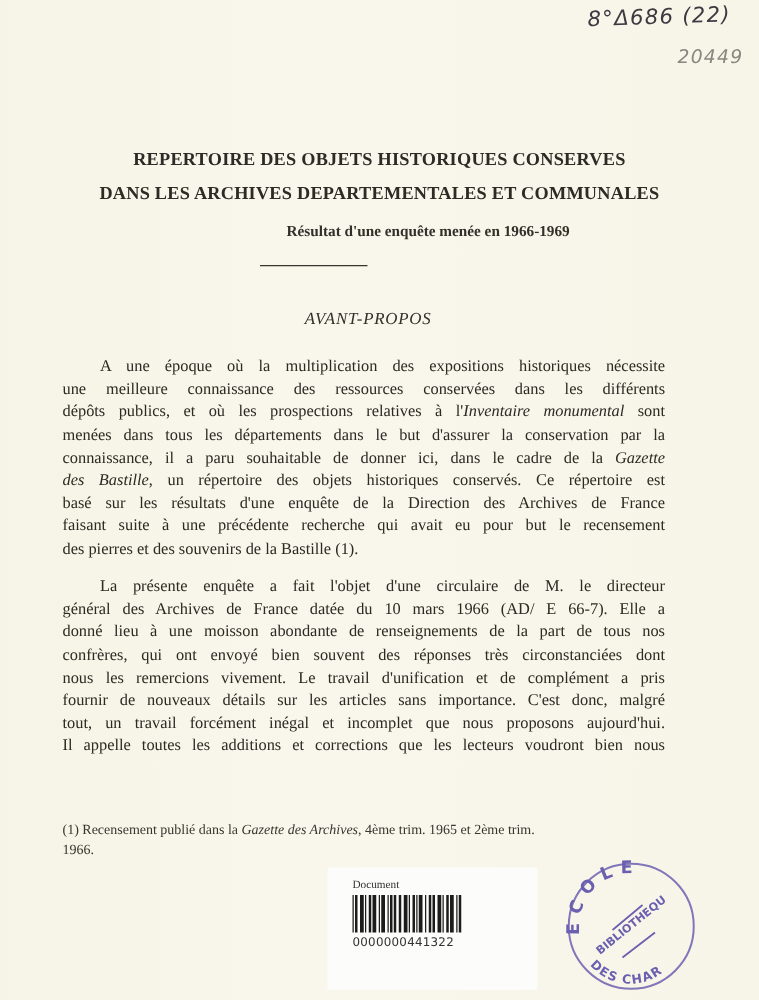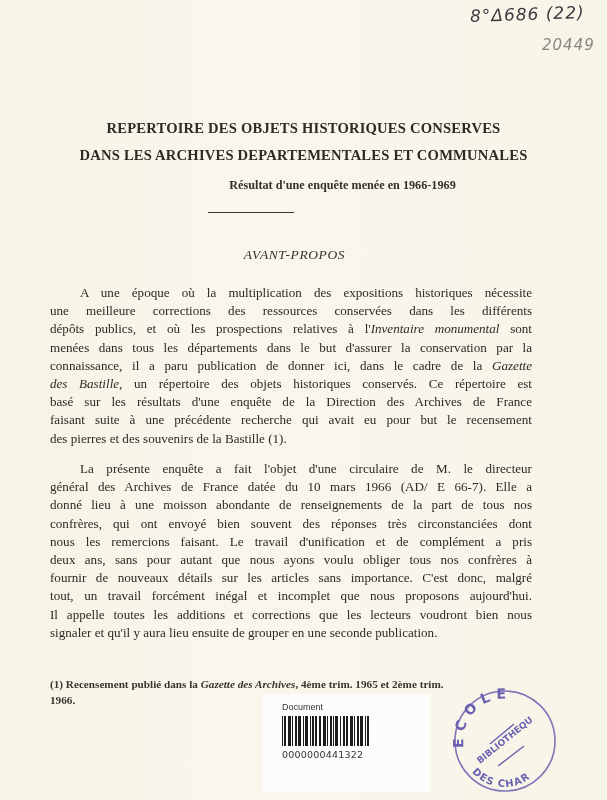--- a/index.html
+++ b/index.html
@@ -52,30 +52,30 @@
       font-size: 13.1px; line-height: 18.2px; color: #2d2923;
       text-align: justify;
     }
     .line { display: block; white-space: nowrap; text-align-last: justify; text-align: justify; width: 482px; }
     .line.last { text-align-last: left; }
     .line.indent { padding-left: 30px; width: 452px; }
     .p1 { top: 284px; }
     .p2 { top: 460px; }
     em { font-style: italic; }
     .footnote {
-      position: absolute; left: 50px; width: 482px; top: 676px;
-      font-size: 11.2px; line-height: 16px; color: #3a352f; font-weight: bold;
+      position: absolute; left: 50px; width: 482px; top: 656px;
+      font-size: 11.2px; line-height: 16px; color: #3a352f;
     }
     .barcode-label {
       position: absolute; left: 262px; top: 694px; width: 168px; height: 98px;
       background: #fcfcfa; border-radius: 2px;
     }
     .barcode-title {
       position: absolute; left: 20px; top: 8px;
-      font-family: Liberation Sans, sans-serif; font-size: 9px; color: #333;
+      font-family: Liberation Serif, serif; font-size: 9px; color: #333;
     }
     .barcode-bars {
       position: absolute; left: 20px; top: 22px; width: 120px; height: 30px;
       display: flex; align-items: stretch; gap: 0;
     }
     .barcode-bars i { display: block; height: 100%; background: #1c1c1c; }
     .barcode-bars b { display: block; height: 100%; }
     .barcode-number {
       position: absolute; left: 20px; top: 55px;
       font-family: "DejaVu Sans", sans-serif; font-size: 9.5px; color: #333; letter-spacing: 0.2px;
@@ -96,40 +96,38 @@
   <div class="title l2">DANS LES ARCHIVES DEPARTEMENTALES ET COMMUNALES</div>
   <div class="subtitle">Résultat d'une enquête menée en 1966-1969</div>
   <div class="rule"></div>
 
   <div class="section-heading">
     <span>AVANT-PROPOS</span>
   </div>
 
   <div class="body-text p1">
       <span class="line indent"><span>A une époque où la multiplication des expositions historiques nécessite</span></span>
-      <span class="line"><span>une meilleure corrections des ressources conservées dans les différents</span></span>
+      <span class="line"><span>une meilleure connaissance des ressources conservées dans les différents</span></span>
       <span class="line"><span>dépôts publics, et où les prospections relatives à l'</span><em>Inventaire monumental</em><span> sont</span></span>
       <span class="line"><span>menées dans tous les départements dans le but d'assurer la conservation par la</span></span>
-      <span class="line"><span>connaissance, il a paru publication de donner ici, dans le cadre de la </span><em>Gazette</em></span>
+      <span class="line"><span>connaissance, il a paru souhaitable de donner ici, dans le cadre de la </span><em>Gazette</em></span>
       <span class="line"><em>des Bastille</em><span>, un répertoire des objets historiques conservés. Ce répertoire est</span></span>
       <span class="line"><span>basé sur les résultats d'une enquête de la Direction des Archives de France</span></span>
       <span class="line"><span>faisant suite à une précédente recherche qui avait eu pour but le recensement</span></span>
       <span class="line last"><span>des pierres et des souvenirs de la Bastille (1).</span></span>
     </div>
   <div class="body-text p2">
       <span class="line indent"><span>La présente enquête a fait l'objet d'une circulaire de M. le directeur</span></span>
       <span class="line"><span>général des Archives de France datée du 10 mars 1966 (AD/ E 66-7). Elle a</span></span>
       <span class="line"><span>donné lieu à une moisson abondante de renseignements de la part de tous nos</span></span>
       <span class="line"><span>confrères, qui ont envoyé bien souvent des réponses très circonstanciées dont</span></span>
-      <span class="line"><span>nous les remercions faisant. Le travail d'unification et de complément a pris</span></span>
-      <span class="line"><span>deux ans, sans pour autant que nous ayons voulu obliger tous nos confrères à</span></span>
+      <span class="line"><span>nous les remercions vivement. Le travail d'unification et de complément a pris</span></span>
       <span class="line"><span>fournir de nouveaux détails sur les articles sans importance. C'est donc, malgré</span></span>
       <span class="line"><span>tout, un travail forcément inégal et incomplet que nous proposons aujourd'hui.</span></span>
       <span class="line"><span>Il appelle toutes les additions et corrections que les lecteurs voudront bien nous</span></span>
-      <span class="line last"><span>signaler et qu'il y aura lieu ensuite de grouper en une seconde publication.</span></span>
     </div>
 
   <div class="footnote">
       <span style="display: block;"><span>(1) Recensement publié dans la </span><em>Gazette des Archives</em><span>, 4ème trim. 1965 et 2ème trim.</span></span>
       <span style="display: block;"><span>1966.</span></span>
     </div>
 
   <div class="barcode-label">
     <div class="barcode-title">Document</div>
     <div class="barcode-bars">

